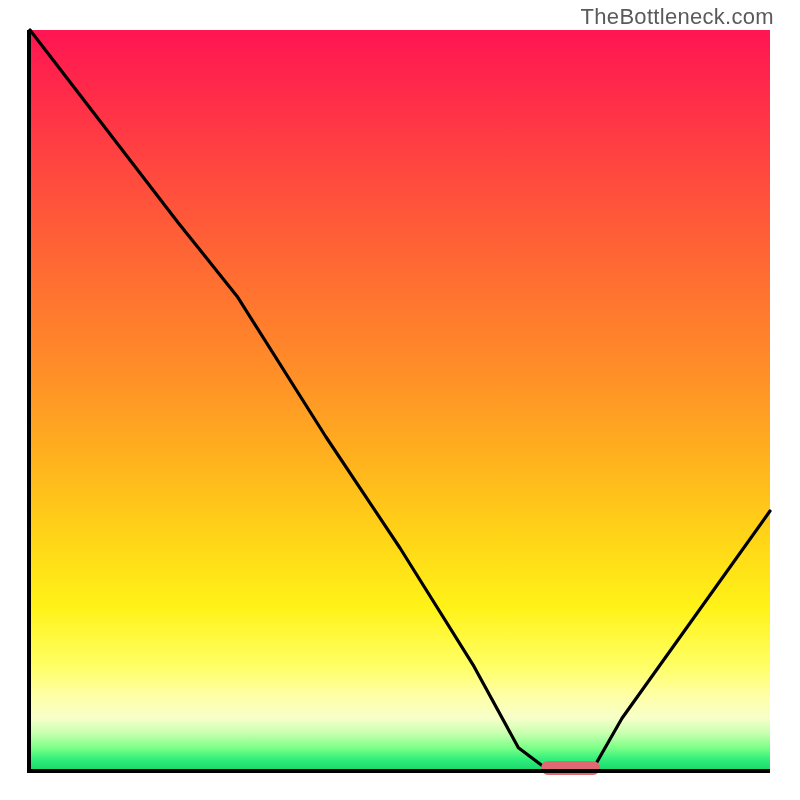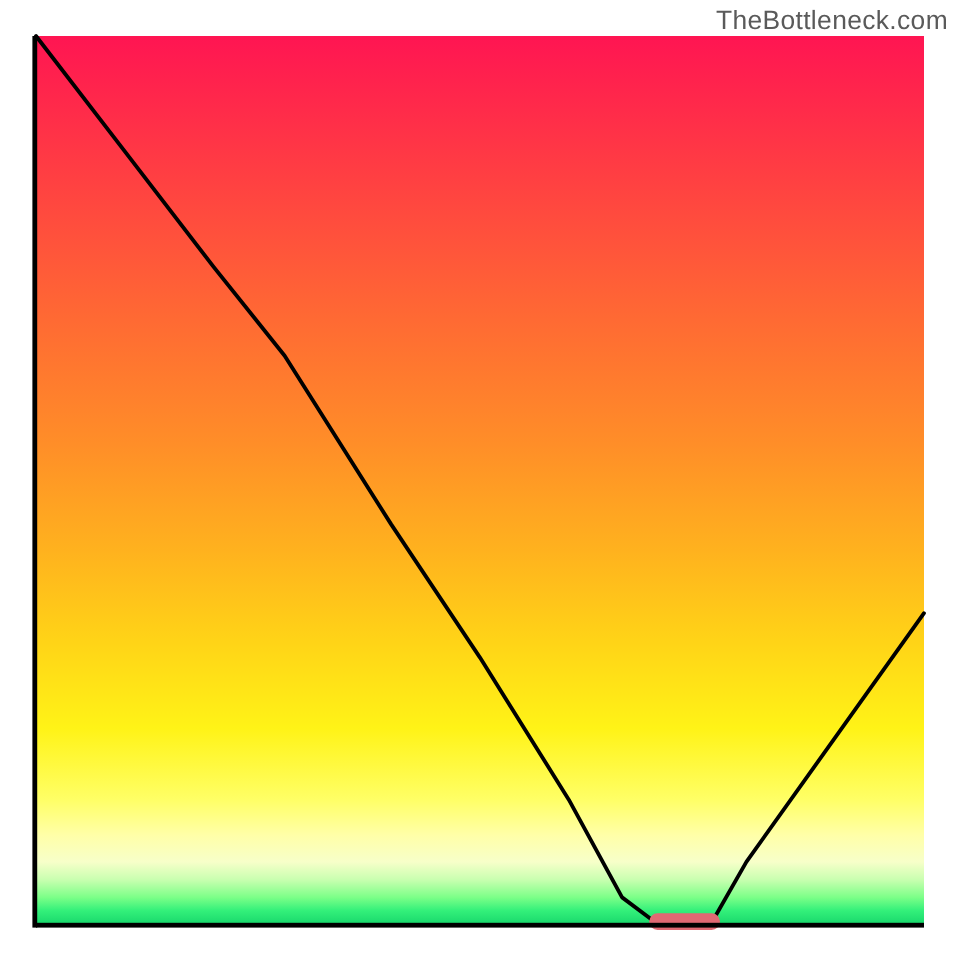--- a/index.html
+++ b/index.html
@@ -11,21 +11,21 @@
     font-family: Arial, Helvetica, sans-serif;
   }
   .outer {
     position: relative;
     width: 800px;
     height: 800px;
   }
   .watermark {
     position: absolute;
     top: 4px;
-    right: 10px;
+    right: 26px;
     color: #5a5a5a;
     font-size: 22px;
     letter-spacing: 0.3px;
     font-weight: 500;
     z-index: 3;
   }
   .plot {
     position: absolute;
     left: 30px;
     top: 30px;

